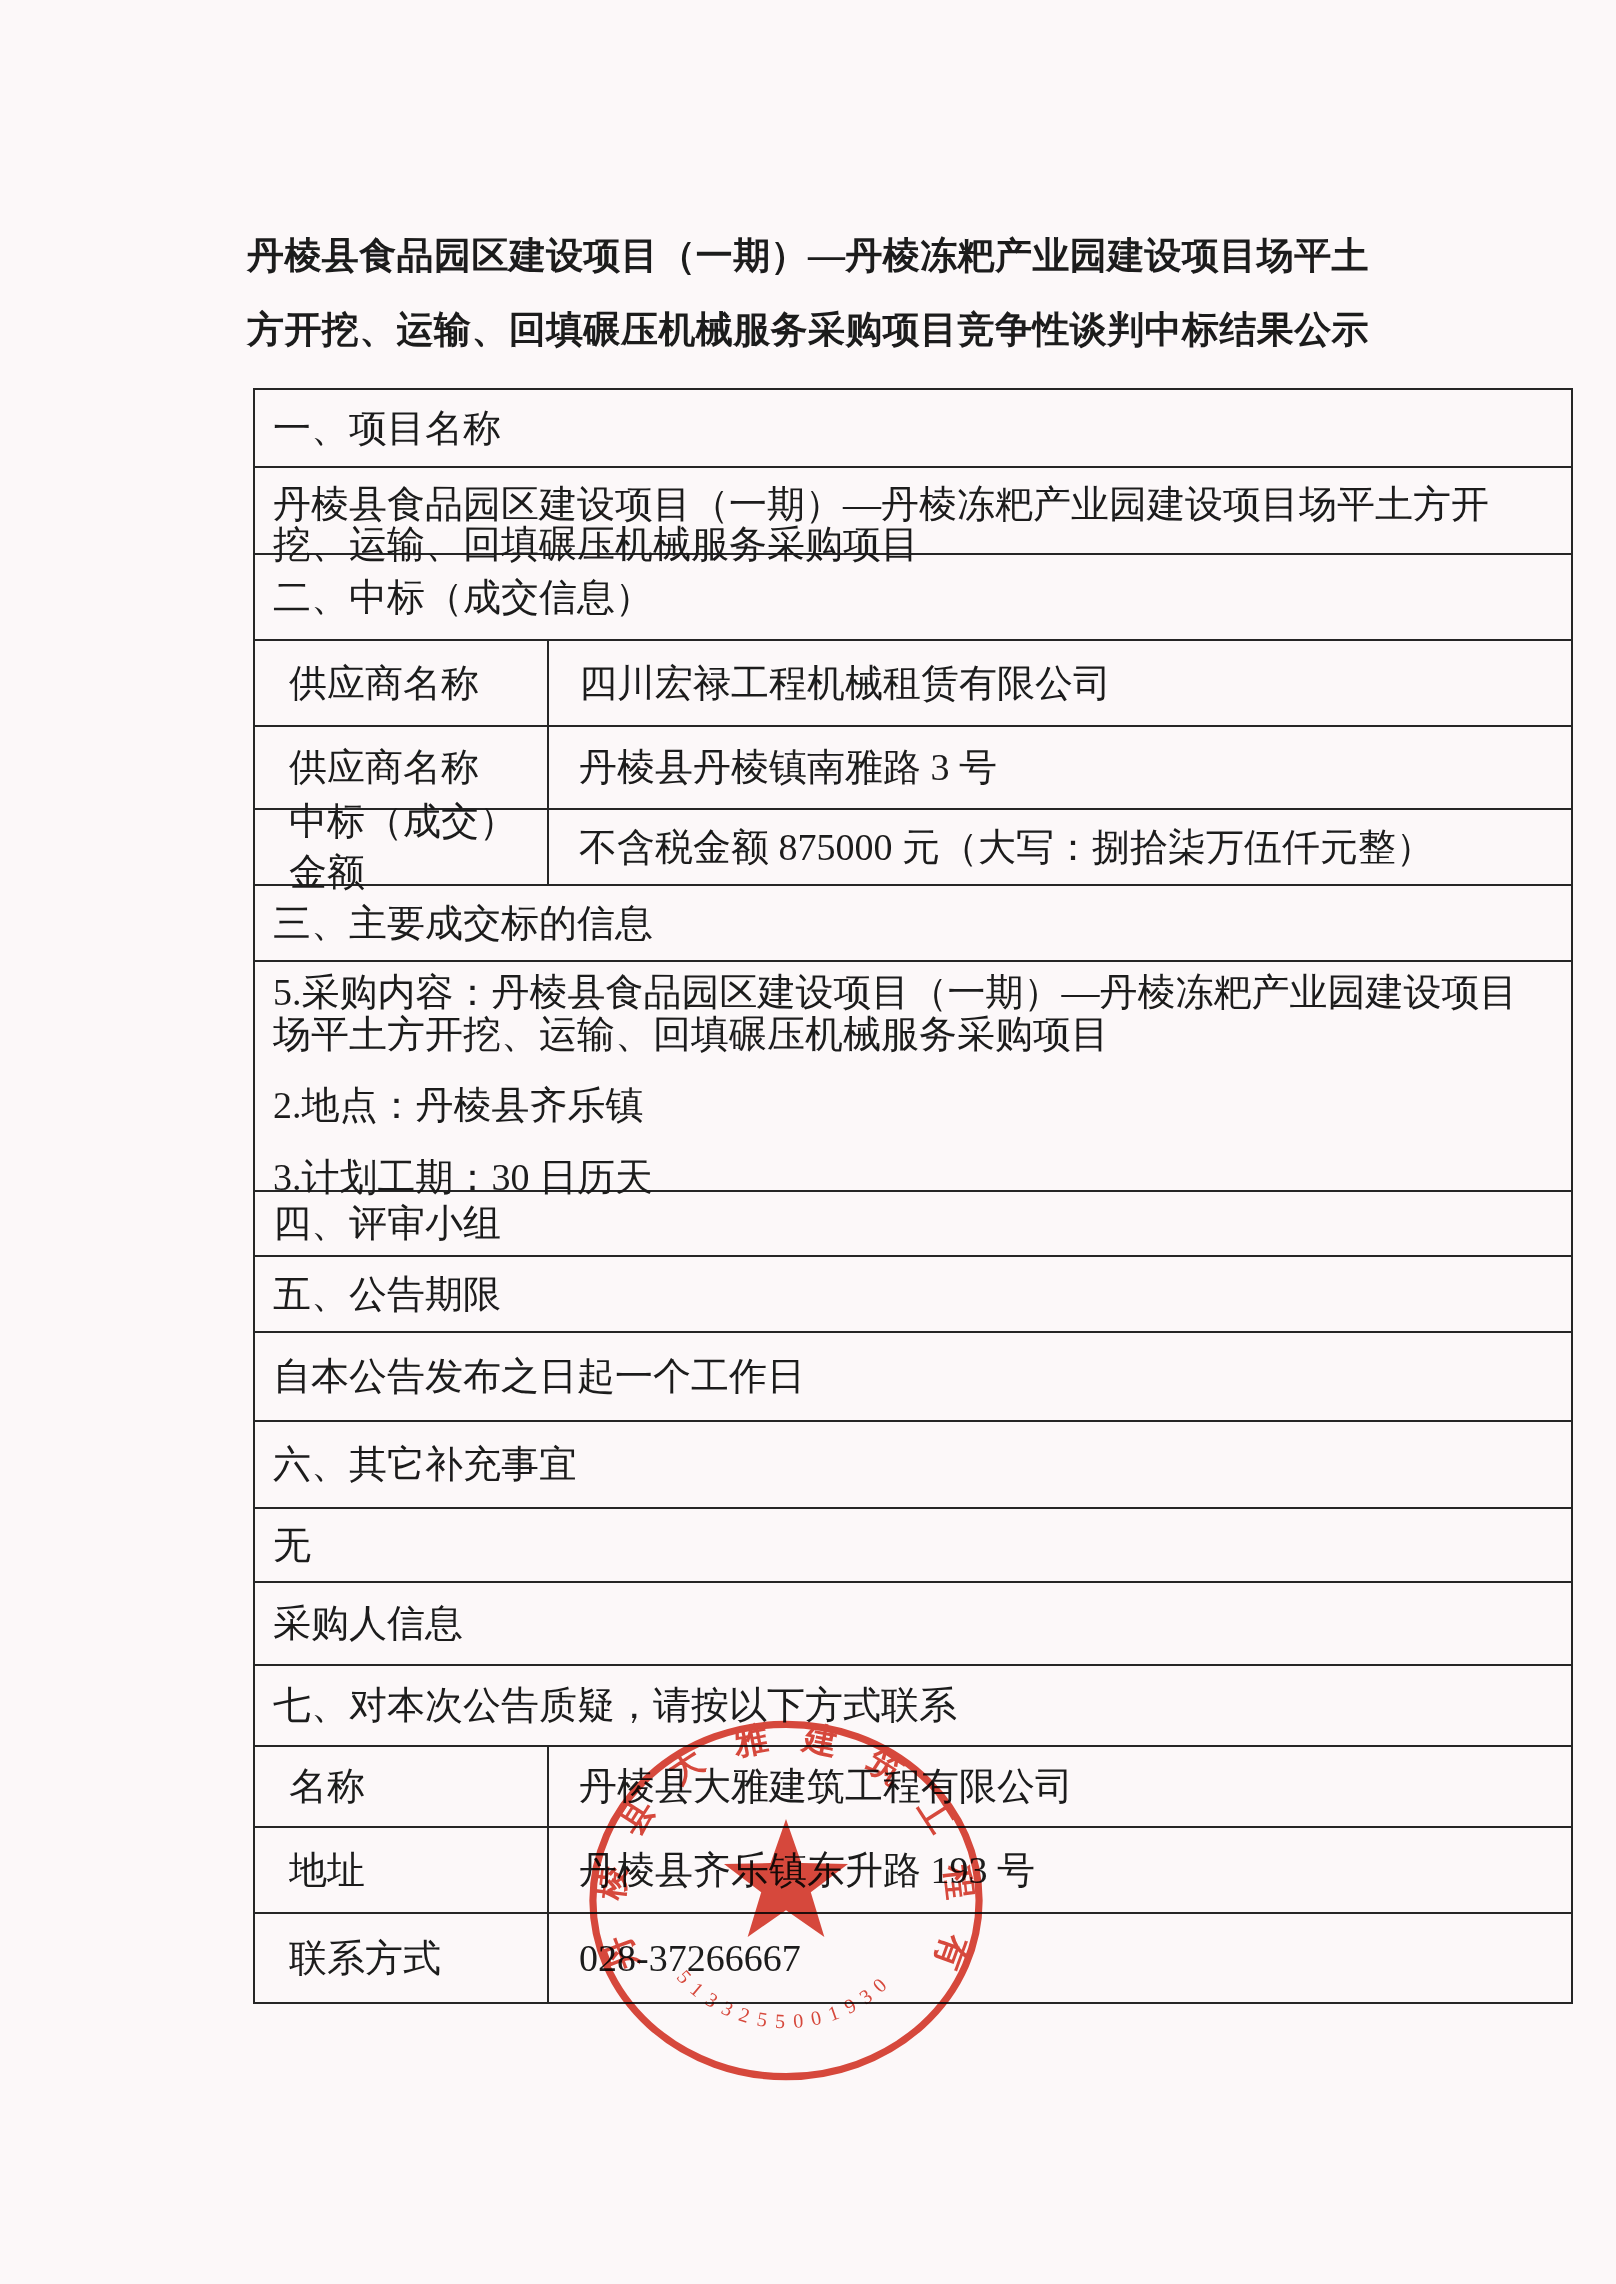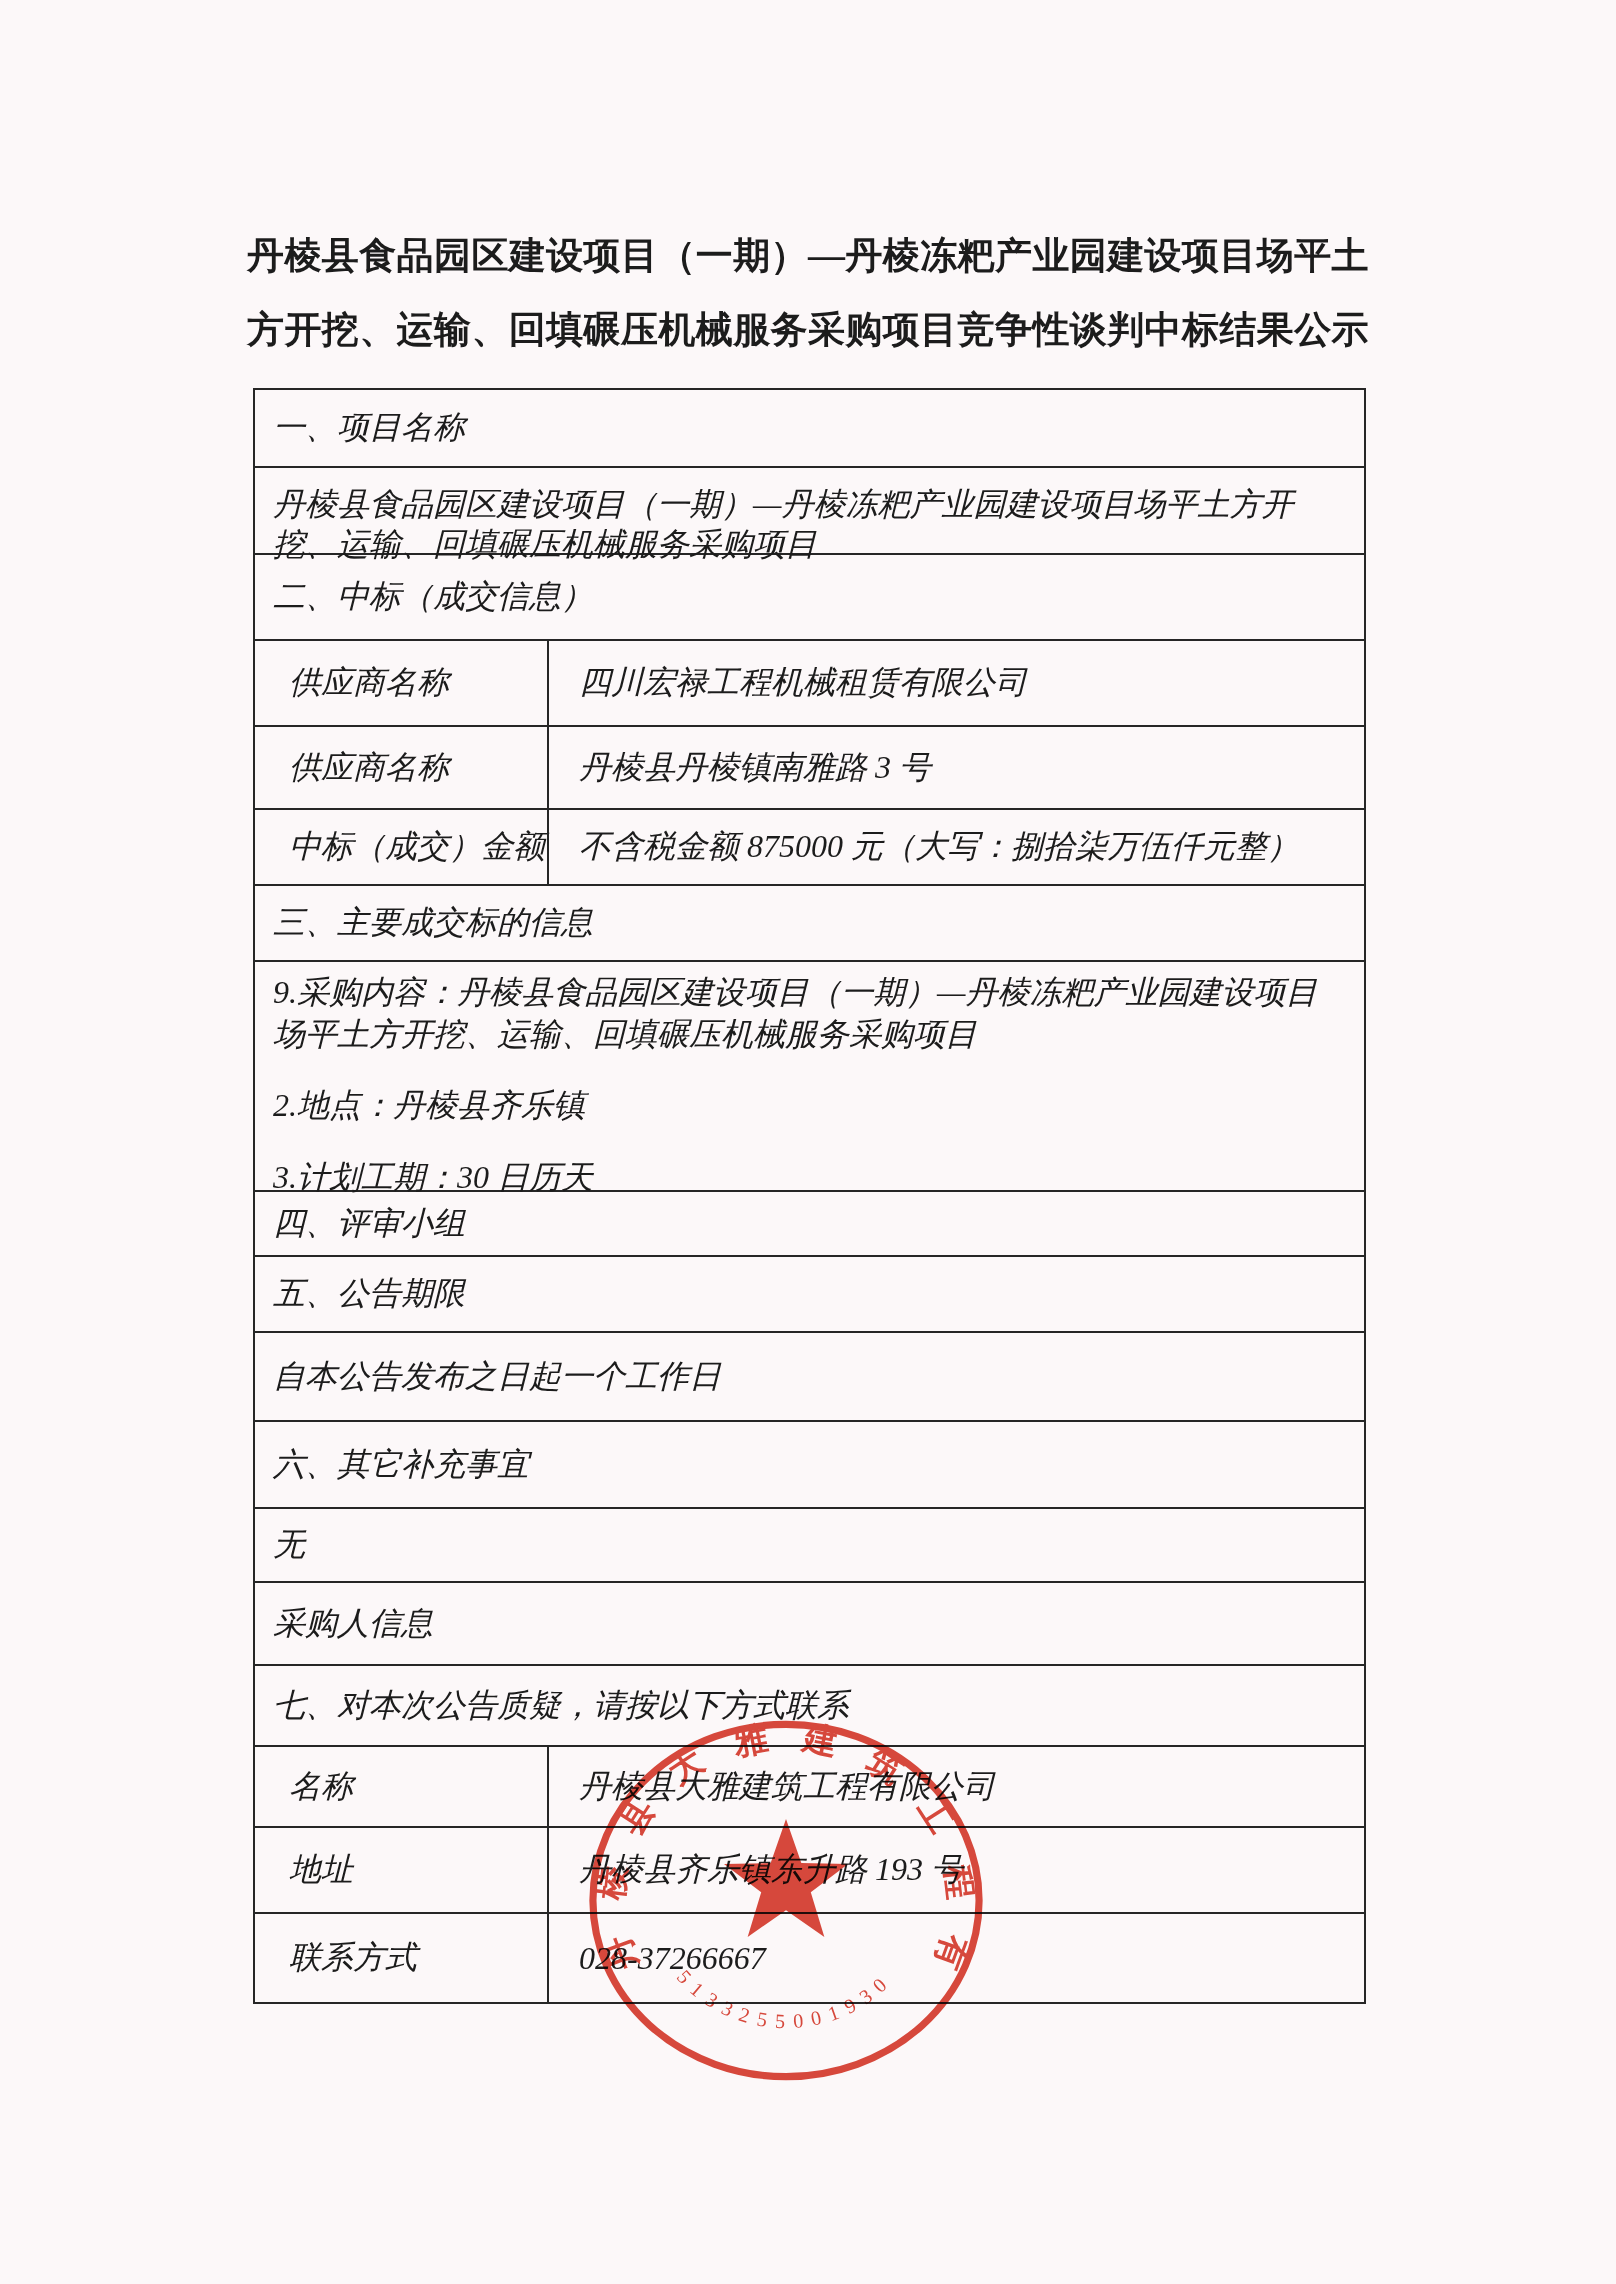--- a/index.html
+++ b/index.html
@@ -8,24 +8,23 @@
     background:#fcf8f9;
     font-family:"Liberation Serif","DejaVu Serif",serif;
     color:#1c1c1c; overflow:hidden;
   }
   
   .title { position:absolute; left:247px; top:227px; width:1108px;
            font-weight:bold; font-size:37px; }
   .title-line { height:74px; line-height:57px; white-space:nowrap; letter-spacing:0.4px; }
   
   .doc-table {
-    position:absolute; left:253px; top:388px; width:1113px;
-    border:2.6px solid #262626; box-sizing:border-box; font-size:32px;
+    position:absolute; left:253px; top:388px; width:1320px;
+    border:2.6px solid #262626; box-sizing:border-box; font-size:38px;
     background:transparent;
-    font-style:italic;
   }
   .row { box-sizing:border-box; border-top:2.6px solid #262626;
          display:flex; align-items:center; padding-left:18px; }
   .row.first { border-top:none; }
   .row.split { padding-left:16px; }
   .cell-label { width:276px; padding-left:18px; display:flex; align-items:center;
                 box-sizing:border-box; height:100%; }
   .cell-value { flex:1; border-left:2.6px solid #262626; padding-left:30px;
                 display:flex; align-items:center; box-sizing:border-box; height:100%; }
   .row.multiline { display:block; padding:16px 26px 0 18px; line-height:40px; }
@@ -80,21 +79,21 @@
     <div class="row split r6">
       <div class="cell-label">中标（成交）金额</div>
       <div class="cell-value">不含税金额 875000 元（大写：捌拾柒万伍仟元整）</div>
     </div>
 
     <div class="row r7">
       <span>三、主要成交标的信息</span>
     </div>
 
     <div class="row items r8">
-      <div class="item1">9.采购内容：丹棱县食品园区建设项目（一期）—丹棱冻粑产业园建设项目场平土方开挖、运输、回填碾压机械服务采购项目</div>
+      <div class="item1">5.采购内容：丹棱县食品园区建设项目（一期）—丹棱冻粑产业园建设项目场平土方开挖、运输、回填碾压机械服务采购项目</div>
       <div class="item2">2.地点：丹棱县齐乐镇</div>
       <div class="item3">3.计划工期：30 日历天</div>
     </div>
 
     <div class="row r9">
       <span>四、评审小组</span>
     </div>
 
 
     <div class="row r11">

